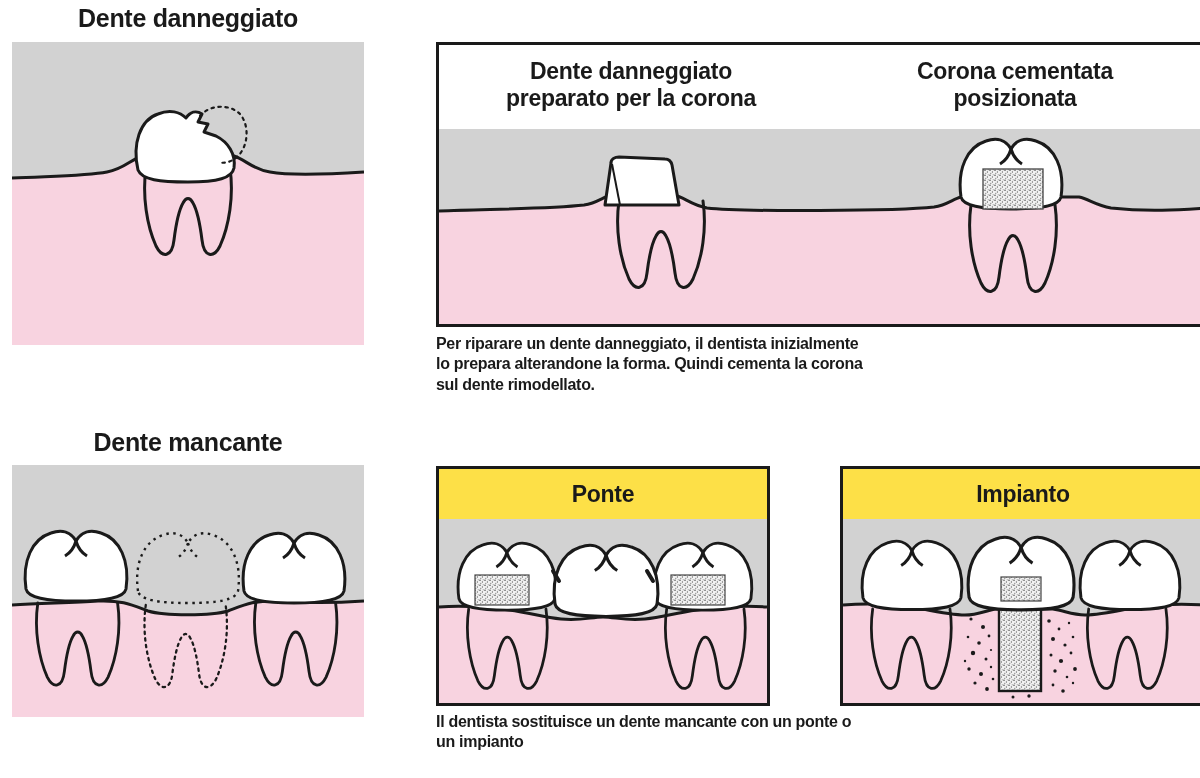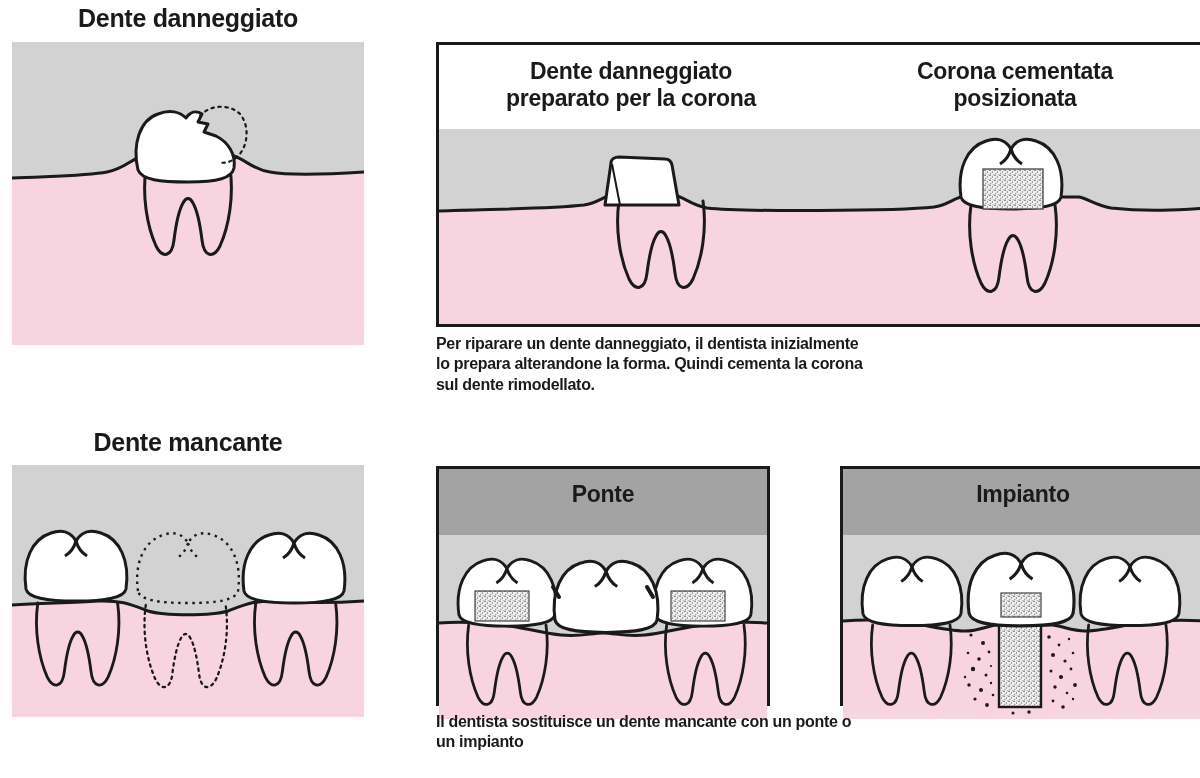--- a/index.html
+++ b/index.html
@@ -34,23 +34,23 @@
   .panel-header {
     display: flex; width: 100%; background: #ffffff;
   }
   #panel-crown .panel-header { height: 84px; }
   .panel-header .hdr {
     flex: 1 1 50%; text-align: center; padding-top: 13px;
     font-size: 23px; font-weight: 700; line-height: 1.17;
     letter-spacing: -0.3px; white-space: pre-line;
   }
   .panel-header-small {
-    height: 66px; text-align: center; padding-top: 12px;
+    height: 50px; text-align: center; padding-top: 12px;
     font-size: 23px; font-weight: 700; letter-spacing: -0.3px;
-    background: #a3a3a3;
+    background: #fde047;
   }
   .panel svg.panel-art { display: block; }
 
   .caption {
     position: absolute; font-size: 16px; font-weight: 700;
     line-height: 1.27; letter-spacing: -0.3px; white-space: pre-line;
   }
   #caption-crown  { left: 424px; top: 334px; width: 775px; }
   #caption-bottom { left: 424px; top: 712px; width: 775px; }
 

